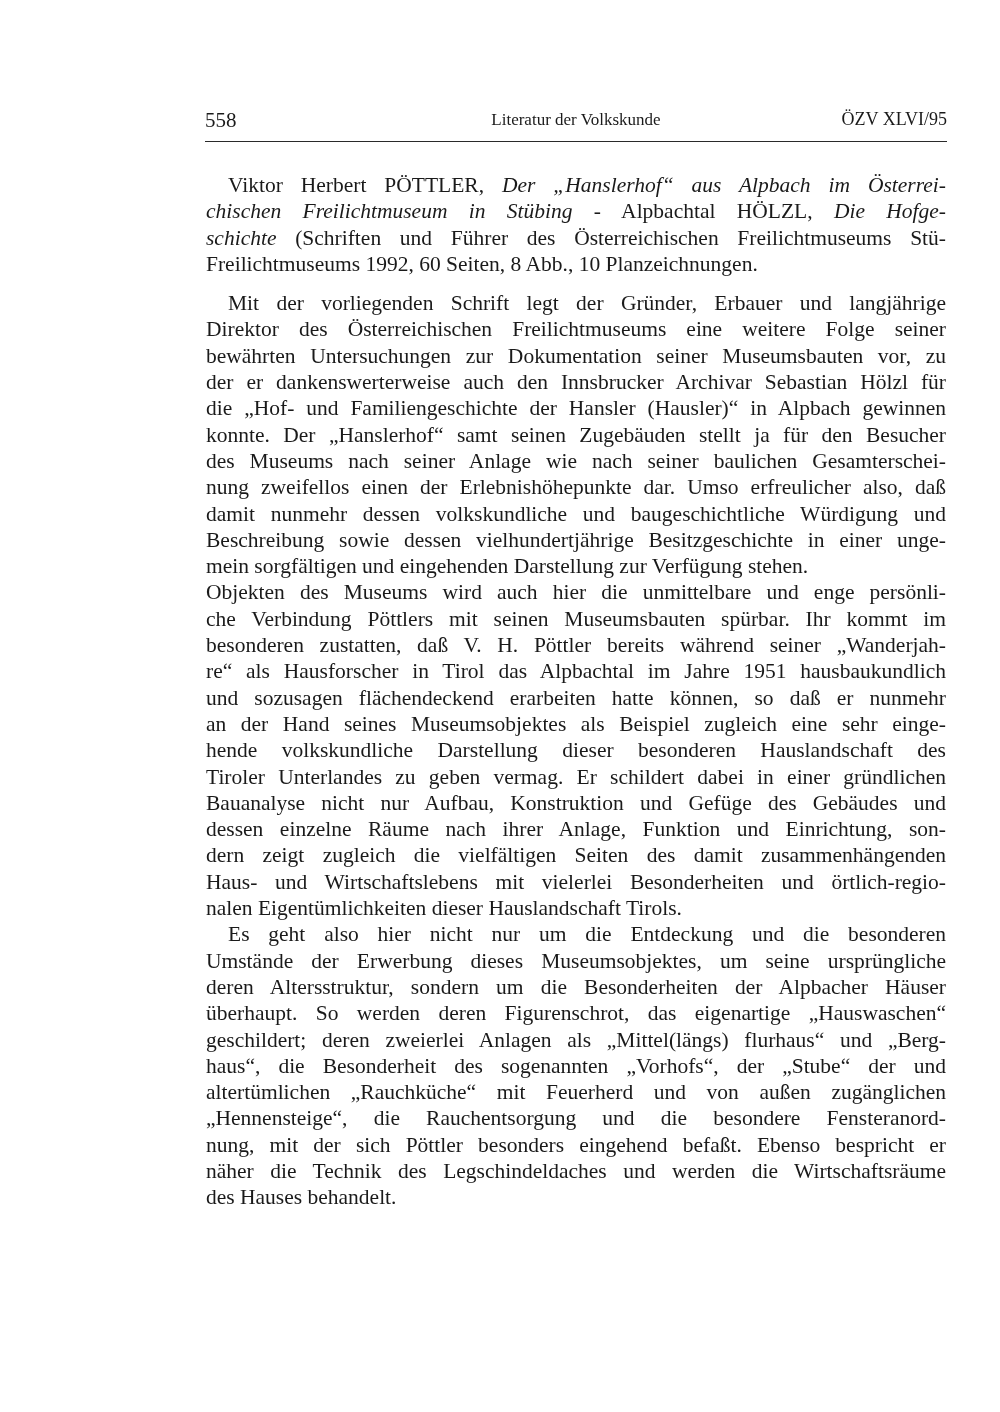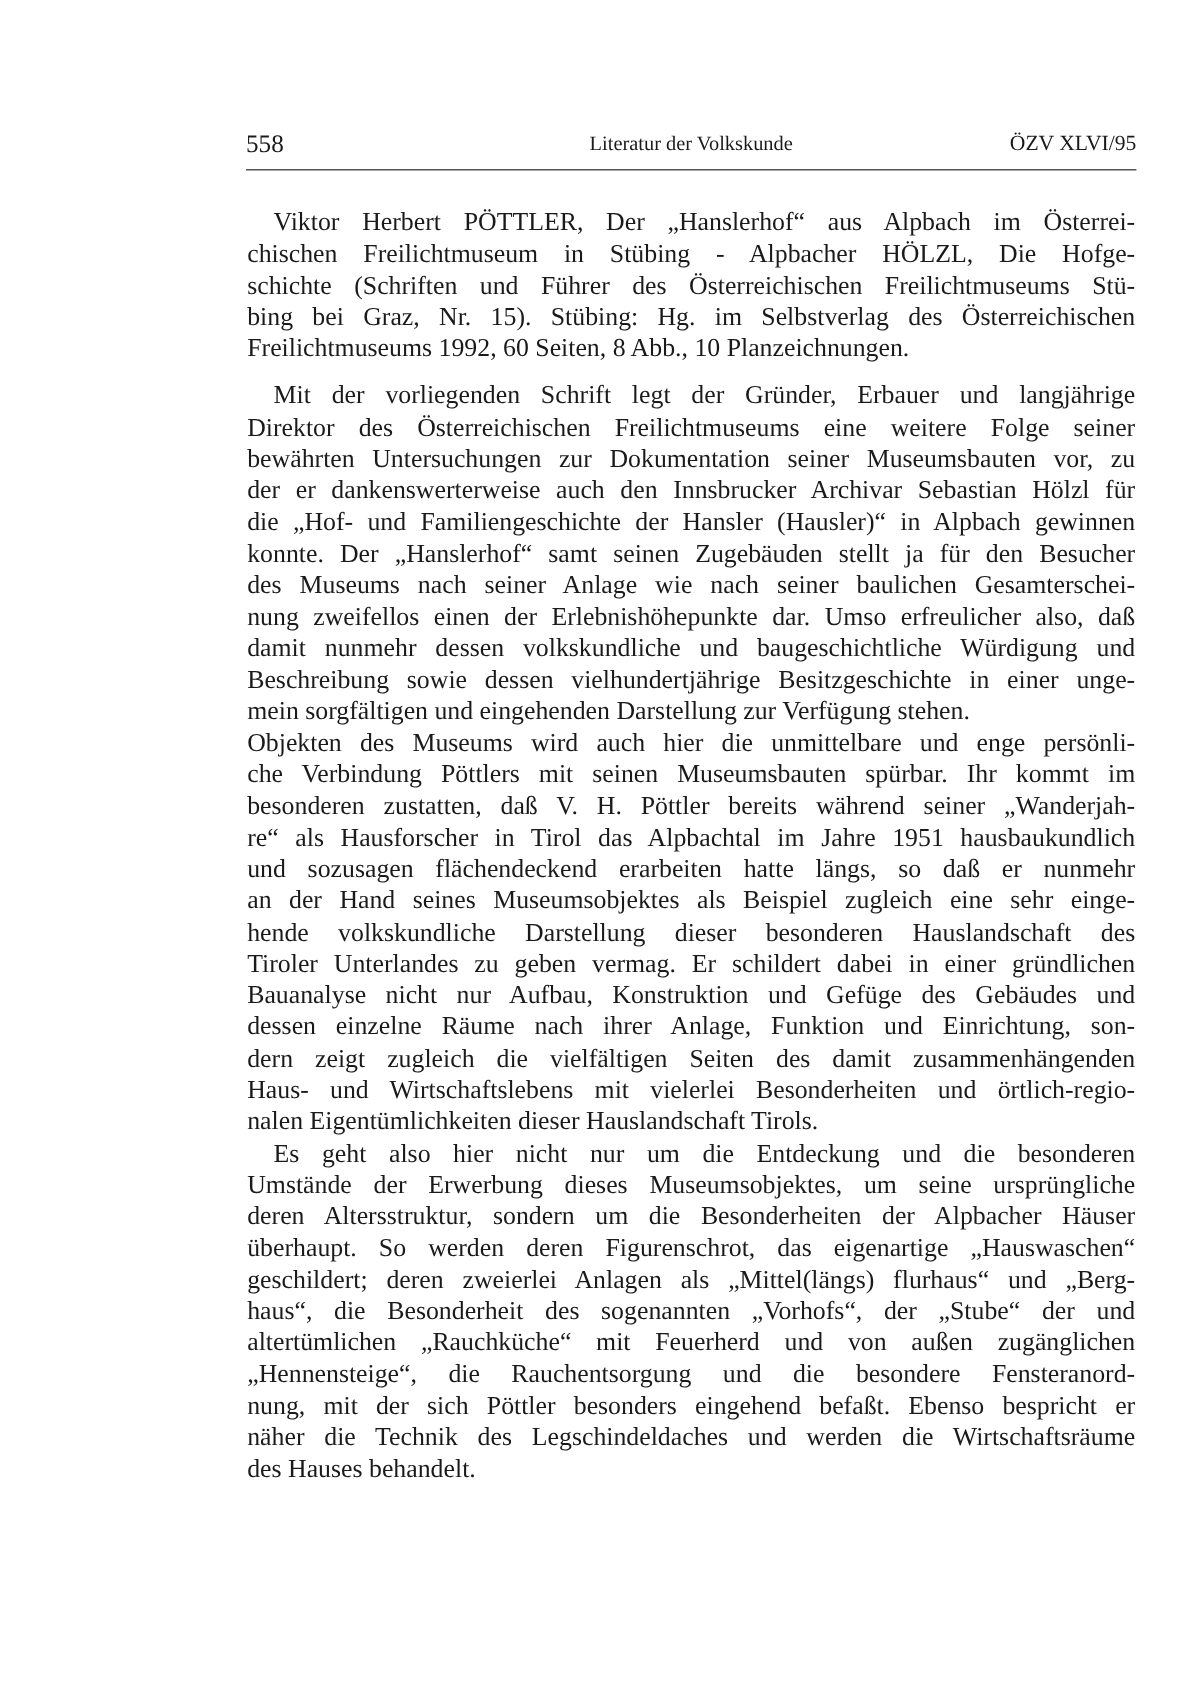--- a/index.html
+++ b/index.html
@@ -12,39 +12,38 @@
     .header .title { position: absolute; left: 0; width: 100%; top: 2px; text-align: center; font-size: 17px; }
     .header .vol { position: absolute; right: 0; top: 1px; font-size: 18px; }
     .rule { position: absolute; left: 205px; top: 141px; width: 742px; height: 0;
             border-top: 1.5px solid #2a2a2a; }
     .body { position: absolute; left: 206px; top: 172px; width: 740px; font-size: 21.5px; }
     .line { display: block; height: 26.3px; line-height: 26.3px; white-space: nowrap;
             text-align: justify; text-align-last: justify; overflow: visible; }
     .line.last { text-align-last: left; }
     .line.indent { padding-left: 22px; }
     .gap { height: 13px; }
-    .it { }
+    .it { font-style: italic; }
   </style>
 </head>
 <body>
 
 <div class="page">
   <div class="header">
     <span class="num">558</span>
     <span class="title">Literatur der Volkskunde</span>
     <span class="vol">ÖZV XLVI/95</span>
   </div>
   <div class="rule"></div>
 
   <div class="body">
     <div id="citation">
         <span class="line indent"><span>Viktor Herbert PÖTTLER, </span><span class="it">Der „Hanslerhof“ aus Alpbach im Österrei-</span></span>
-        <span class="line"><span class="it">chischen Freilichtmuseum in Stübing</span><span> - Alpbacher HÖLZL, </span><span class="it">Die Hofge-</span></span>
+        <span class="line"><span class="it">chischen Freilichtmuseum in Stübing</span><span> - Alpbachtal HÖLZL, </span><span class="it">Die Hofge-</span></span>
         <span class="line"><span class="it">schichte</span><span> (Schriften und Führer des Österreichischen Freilichtmuseums Stü-</span></span>
-        <span class="line"><span>bing bei Graz, Nr. 15). Stübing: Hg. im Selbstverlag des Österreichischen</span></span>
         <span class="line last"><span>Freilichtmuseums 1992, 60 Seiten, 8 Abb., 10 Planzeichnungen.</span></span>
       </div>
     <div class="gap"></div>
     <div id="paras">
         <div>
           <span class="line indent">Mit der vorliegenden Schrift legt der Gründer, Erbauer und langjährige</span>
           <span class="line">Direktor des Österreichischen Freilichtmuseums eine weitere Folge seiner</span>
           <span class="line">bewährten Untersuchungen zur Dokumentation seiner Museumsbauten vor, zu</span>
           <span class="line">der er dankenswerterweise auch den Innsbrucker Archivar Sebastian Hölzl für</span>
           <span class="line">die „Hof- und Familiengeschichte der Hansler (Hausler)“ in Alpbach gewinnen</span>
@@ -53,21 +52,21 @@
           <span class="line">nung zweifellos einen der Erlebnishöhepunkte dar. Umso erfreulicher also, daß</span>
           <span class="line">damit nunmehr dessen volkskundliche und baugeschichtliche Würdigung und</span>
           <span class="line">Beschreibung sowie dessen vielhundertjährige Besitzgeschichte in einer unge-</span>
           <span class="line last">mein sorgfältigen und eingehenden Darstellung zur Verfügung stehen.</span>
         </div>
         <div>
           <span class="line">Objekten des Museums wird auch hier die unmittelbare und enge persönli-</span>
           <span class="line">che Verbindung Pöttlers mit seinen Museumsbauten spürbar. Ihr kommt im</span>
           <span class="line">besonderen zustatten, daß V. H. Pöttler bereits während seiner „Wanderjah-</span>
           <span class="line">re“ als Hausforscher in Tirol das Alpbachtal im Jahre 1951 hausbaukundlich</span>
-          <span class="line">und sozusagen flächendeckend erarbeiten hatte längs, so daß er nunmehr</span>
+          <span class="line">und sozusagen flächendeckend erarbeiten hatte können, so daß er nunmehr</span>
           <span class="line">an der Hand seines Museumsobjektes als Beispiel zugleich eine sehr einge-</span>
           <span class="line">hende volkskundliche Darstellung dieser besonderen Hauslandschaft des</span>
           <span class="line">Tiroler Unterlandes zu geben vermag. Er schildert dabei in einer gründlichen</span>
           <span class="line">Bauanalyse nicht nur Aufbau, Konstruktion und Gefüge des Gebäudes und</span>
           <span class="line">dessen einzelne Räume nach ihrer Anlage, Funktion und Einrichtung, son-</span>
           <span class="line">dern zeigt zugleich die vielfältigen Seiten des damit zusammenhängenden</span>
           <span class="line">Haus- und Wirtschaftslebens mit vielerlei Besonderheiten und örtlich-regio-</span>
           <span class="line last">nalen Eigentümlichkeiten dieser Hauslandschaft Tirols.</span>
         </div>
         <div>

